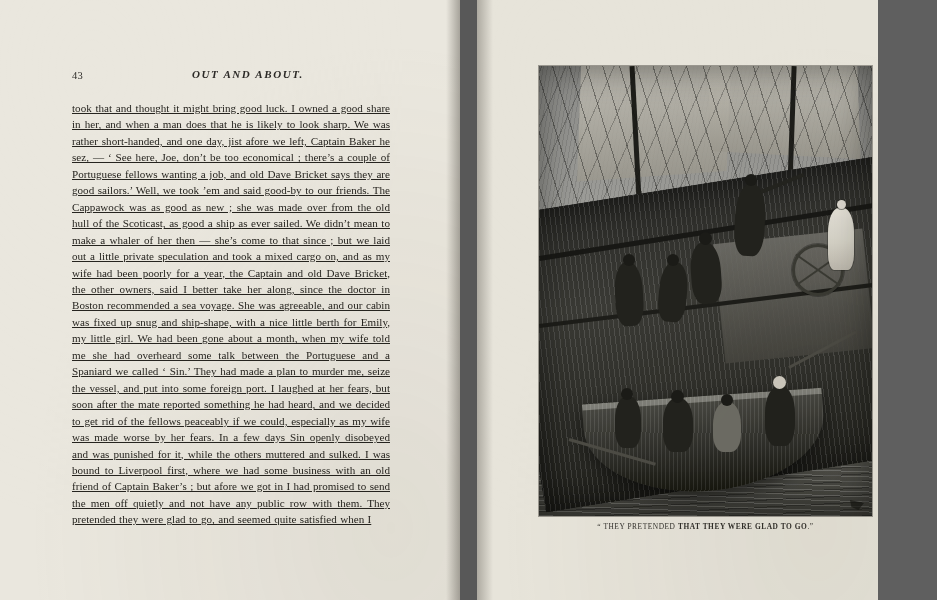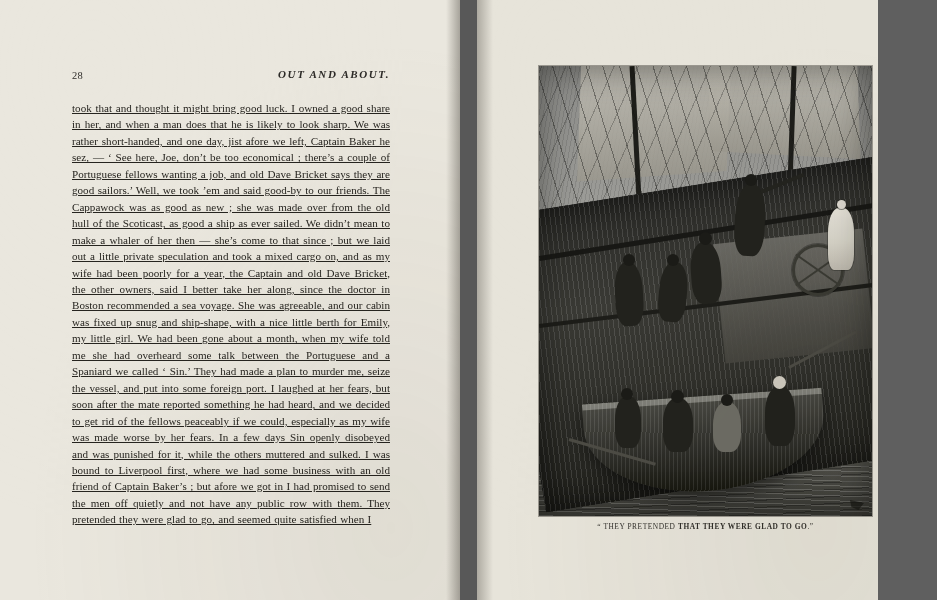--- a/index.html
+++ b/index.html
@@ -59,21 +59,21 @@
     top: 2px;
     font-size: 10.5px;
     color: #2f2d2a;
     letter-spacing: .3px;
   }
   .head-title {
     position: absolute;
     left: 0;
     right: 0;
     top: 0;
-    text-align: right;
+    text-align: center;
     font-family: "Liberation Serif", serif;
     font-style: italic;
     font-weight: bold;
     font-size: 11px;
     letter-spacing: 1.6px;
     color: #2c2a27;
     padding-left: 34px;
   }
   .body-copy {
     font-size: 11.1px;
@@ -284,21 +284,21 @@
   }
 </style>
 </head>
 <body>
 
 <div class="spread">
 
   <div class="page page-left">
     <div class="text-block">
       <div class="running-head">
-        <div class="folio">28</div>
+        <div class="folio">43</div>
         <div class="head-title">OUT AND ABOUT.</div>
       </div>
       <div class="body-copy">
         <p>took that and thought it might bring good luck.  I owned a good share in her, and when a man does that he is likely to look sharp.  We was rather short-handed, and one day, jist afore we left, Captain Baker he sez, — ‘ See here, Joe, don’t be too economical ; there’s a couple of Portuguese fellows wanting a job, and old Dave Bricket says they are good sailors.’  Well, we took ’em and said good-by to our friends.  The Cappawock was as good as new ; she was made over from the old hull of the Scoticast, as good a ship as ever sailed.  We didn’t mean to make a whaler of her then — she’s come to that since ; but we laid out a little private speculation and took a mixed cargo on, and as my wife had been poorly for a year, the Captain and old Dave Bricket, the other owners, said I better take her along, since the doctor in Boston recommended a sea voyage.  She was agreeable, and our cabin was fixed up snug and ship-shape, with a nice little berth for Emily, my little girl.  We had been gone about a month, when my wife told me she had overheard some talk between the Portuguese and a Spaniard we called ‘ Sin.’  They had made a plan to murder me, seize the vessel, and put into some foreign port.  I laughed at her fears, but soon after the mate reported something he had heard, and we decided to get rid of the fellows peaceably if we could, especially as my wife was made worse by her fears.  In a few days Sin openly disobeyed and was punished for it, while the others muttered and sulked.  I was bound to Liverpool first, where we had some business with an old friend of Captain Baker’s ; but afore we got in I had promised to send the men off quietly and not have any public row with them.  They pretended they were glad to go, and seemed quite satisfied when I</p>
       </div>
     </div>
     <div class="paper-grain"></div>
     <div class="edge-shadow-left"></div>
   </div>
 

